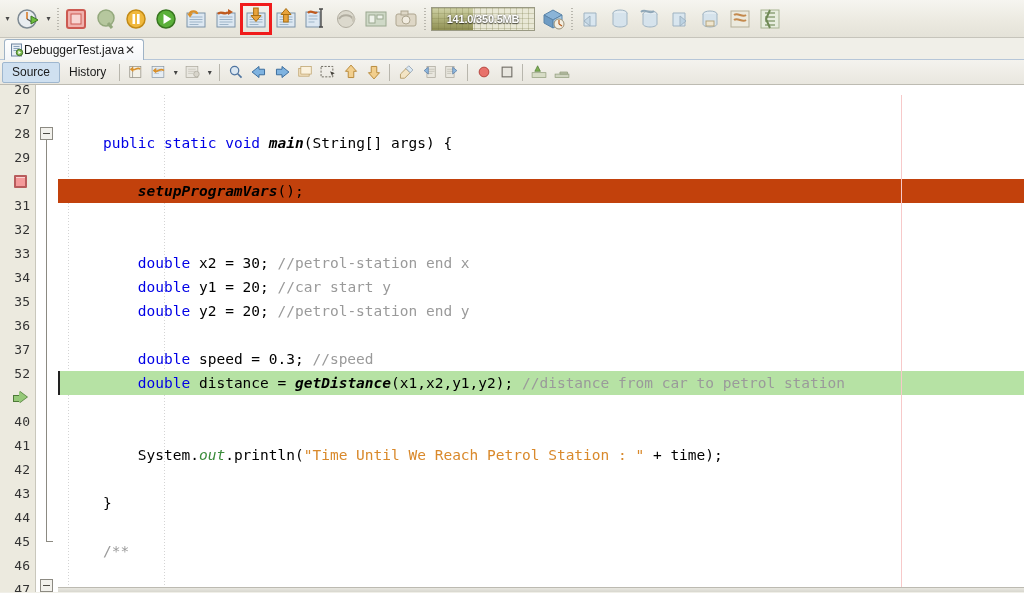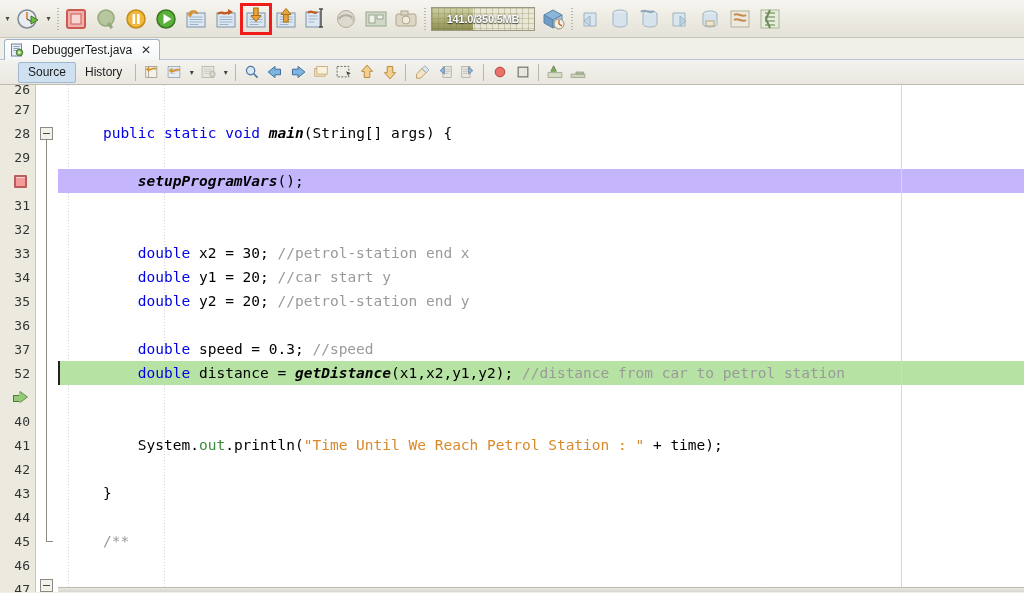--- a/index.html
+++ b/index.html
@@ -45,52 +45,52 @@
      text-shadow: 0 1px 1px rgba(0,0,0,.55), 0 0 2px rgba(0,0,0,.5);
      font-family:"Liberation Sans", sans-serif; }
 
   
   .tab-bar {
     height: 22px; background:#f0efe8; display:flex; align-items:flex-end;
     padding-left:4px; position:relative;
   }
   .tab-bar:after { content:""; position:absolute; left:0; right:0; bottom:0; height:1px; background:#b6c6d8; }
   .doc-tab {
-    height:21px; display:flex; align-items:center; gap:8px;
+    height:21px; display:flex; align-items:center; gap:0;
     padding:0 7px 0 5px;
     background: linear-gradient(180deg,#ffffff 0%, #f4f6f8 100%);
     border:1px solid #9fb3c6; border-bottom:none;
     border-radius:3px 3px 0 0; position:relative; z-index:2;
   }
   .doc-tab .lbl { font-size:12px; color:#1a1a1a; }
   .tab-close { font-size:12px; color:#333; line-height:1; padding:0 1px; cursor:default; }
 
   
   .editor-toolbar {
     height:25px; background:linear-gradient(180deg,#f4f3ee 0%, #e9e7df 100%);
-    border-bottom:1px solid #bdbbb2; display:flex; align-items:center; padding-left:18px;
+    border-bottom:1px solid #bdbbb2; display:flex; align-items:center; padding-left:2px;
   }
   .seg-btn {
     height:21px; display:flex; align-items:center; padding:0 9px; font-size:12px; color:#1b1b1b;
   }
   .seg-btn.active { background:#cfe0f0; border:1px solid #9fb7cf; border-radius:2px; }
   .etb-btn { width:23px; height:21px; display:flex; align-items:center; justify-content:center; }
   .etb-caret { width:11px; height:21px; display:flex; align-items:center; justify-content:center; font-size:8px; color:#444; }
   .etb-sep { width:9px; height:20px; display:flex; align-items:center; justify-content:center; }
   .etb-sep i { width:1px; height:17px; background:#b8b6ad; display:block; }
 
   
   .editor { position:relative; height:507px; background:#ffffff; display:flex; overflow:hidden; }
   .gutter {
     width:36px; background:#eceadf; border-right:1px solid #c9c7bc;
     flex:0 0 36px; position:relative; z-index:3;
   }
   .fold-col { width:22px; background:#ffffff; flex:0 0 22px; position:relative; z-index:3;
      border-right:1px solid #ffffff; }
-  .code-area { flex:1 1 auto; position:relative; background:#ffffff; }
+  .code-area { flex:1 1 auto; position:relative; background:#ffffff;margin-top:10px; }
 
   .row { height:24px; position:relative; }
   .gutter .row { display:flex; align-items:center; justify-content:flex-end; padding-right:5px;
      font-family:"DejaVu Sans Mono","Liberation Mono",monospace; font-size:13px; color:#333333; }
   .gutter .row.clipped-top { height:12px; align-items:flex-end; }
 
   
   .bp-glyph { width:13px; height:13px; background:#f49a9a; border:2px solid #b85c5c;
      border-radius:1px; box-shadow: inset 0 1px 0 #fbd2d2; margin-right:3px; }
   
@@ -109,36 +109,36 @@
   .fold-end { position:absolute; left:10px; width:7px; height:1px; background:#8c8a82; }
 
   
   .code-lines { position:absolute; inset:0; }
   .cline {
     height:24px; line-height:24px; white-space:pre;
     font-family:"DejaVu Sans Mono","Liberation Mono",monospace; font-size:14.5px;
     color:#000000; padding-left:10px; position:relative;
   }
   .cline.clipped-top { height:12px; line-height:12px; overflow:hidden; }
-  .hl-red { background:#c4b5fd; }
+  .hl-red { background:#c2410c; }
   .hl-green { background:#b6e2a4; }
   .caretbar { position:absolute; left:0; top:0; bottom:0; width:2px; background:#222; }
 
   
   .indent-guide { position:absolute; top:0; bottom:0; width:1px;
      background-image: repeating-linear-gradient(180deg,#d4d4d4 0 1px, transparent 1px 3px); }
   
   .margin-line { position:absolute; top:0; bottom:0; width:1px; background:#f7c9c9; }
 
   
   .kw      { color:#0000e6; }
   .cmt     { color:#9a9a9a; }
   .str     { color:#d9892b; }
   .bold-i  { font-weight:bold; font-style:italic; }
-  .fld     { color:#3b8c3b; }
+  .fld     { color:#3b8c3b; font-style:italic; }
 
   
   .bottom-strip { position:absolute; left:0; right:0; bottom:0; height:5px;
      background:linear-gradient(180deg,#e8e7e0,#d8d7cf); border-top:1px solid #bcbab1; }
 
   svg { display:block; }
 </style>
 </head>
 <body>
 

